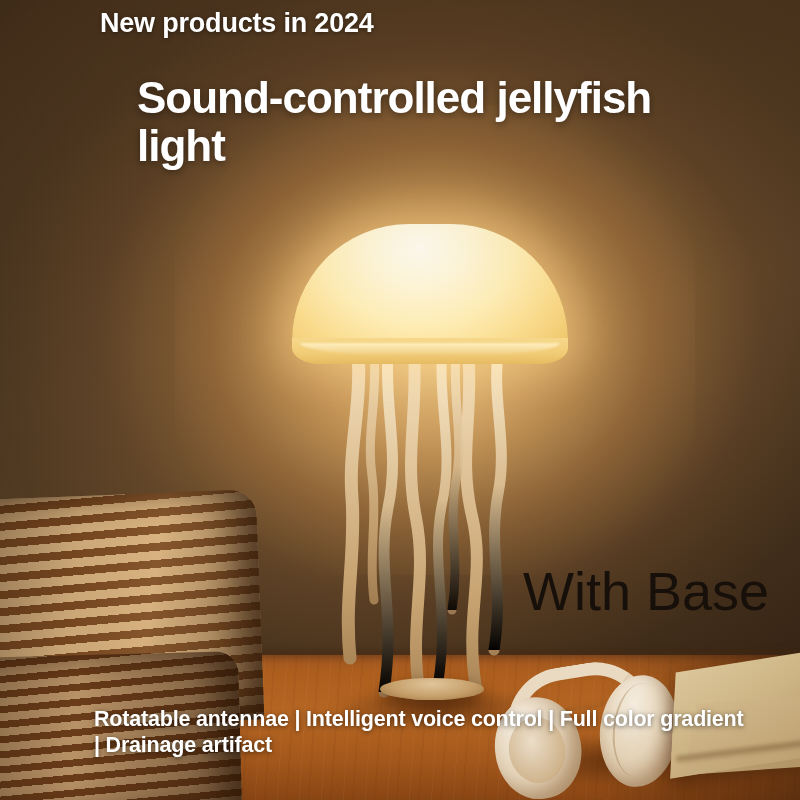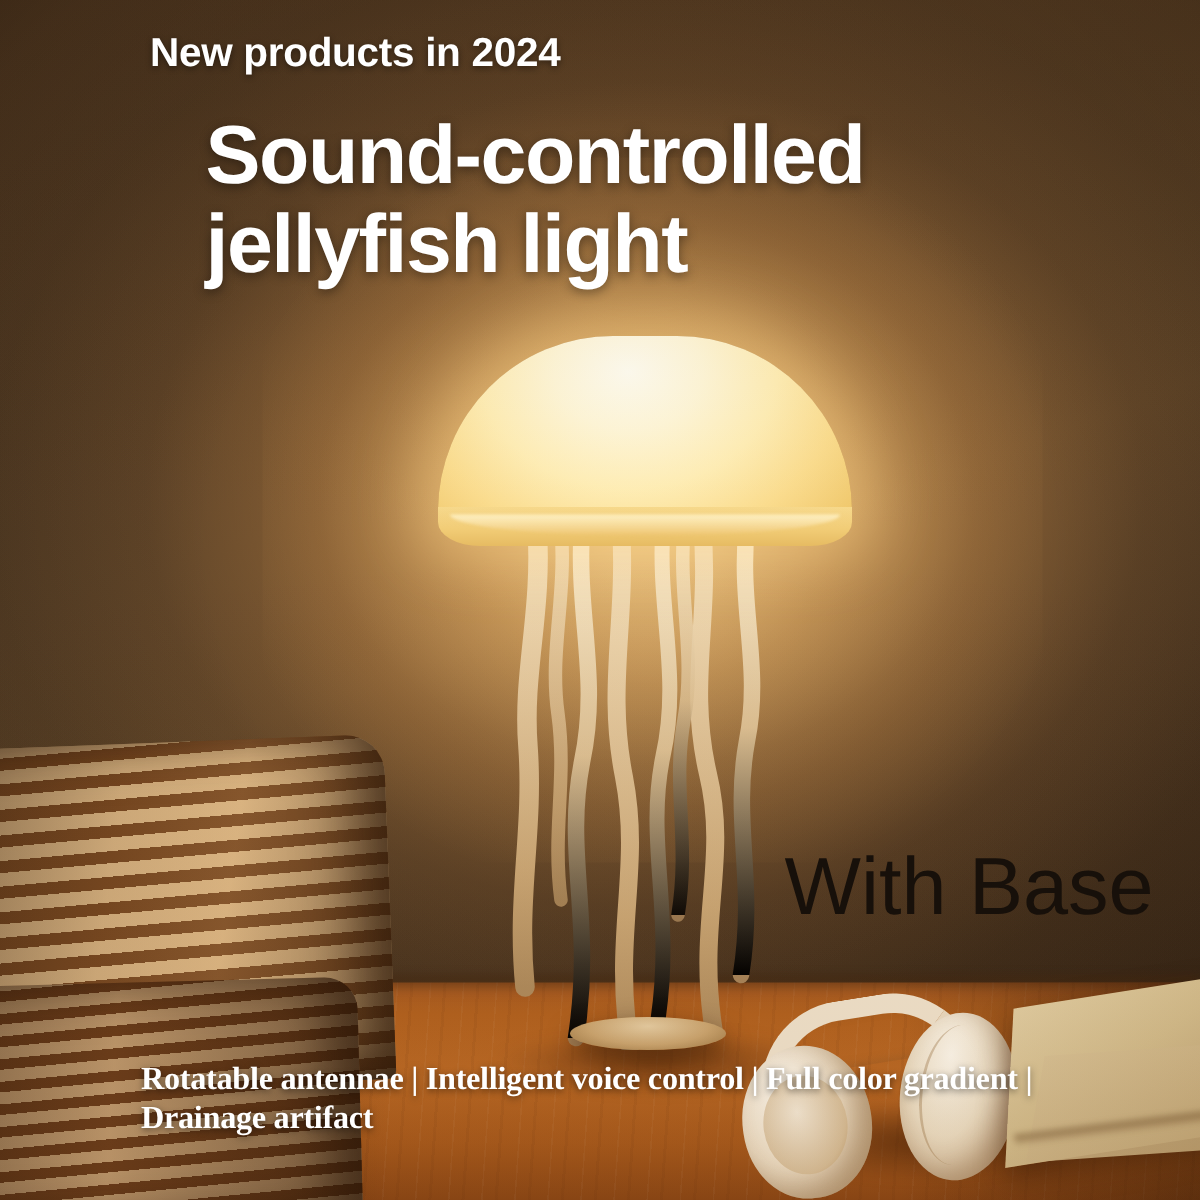--- a/index.html
+++ b/index.html
@@ -198,42 +198,41 @@
 
   
   .grade {
     position:absolute; left:0; top:0; width:800px; height:800px;
     background:linear-gradient(180deg, rgba(120,70,20,0.10) 0%, rgba(0,0,0,0) 45%, rgba(90,45,10,0.08) 100%);
     pointer-events:none;
   }
 
   
   .eyebrow {
-    position:absolute; left:100px; top:20px;
+    position:absolute; left:100px; top:8px;
     font-size:27px; font-weight:bold; color:#ffffff;
     letter-spacing:-0.2px;
     text-shadow:0 1px 4px rgba(0,0,0,0.45);
   }
   .headline {
     position:absolute; left:137px; top:74px; width:600px;
-    font-size:55px; font-weight:bold; color:#ffffff;
+    font-size:44px; font-weight:bold; color:#ffffff;
     line-height:1.08; letter-spacing:-1px;
     text-shadow:0 2px 7px rgba(0,0,0,0.40);
   }
   .with-base {
     position:absolute; left:523px; top:560px;
     font-size:54px; font-weight:400; color:#17100a;
     letter-spacing:0px;
   }
   .features {
     position:absolute; left:94px; top:706px; width:660px;
     font-size:21.5px; font-weight:bold; color:#ffffff;
     line-height:1.22; letter-spacing:-0.2px;
     text-shadow:0 1px 5px rgba(0,0,0,0.55);
-    font-family:Liberation Serif, serif;
   }
 </style>
 </head>
 <body>
 
 <div id="scene">
 
   <div class="wall"></div>
   <div class="wall-vignette"></div>
 

